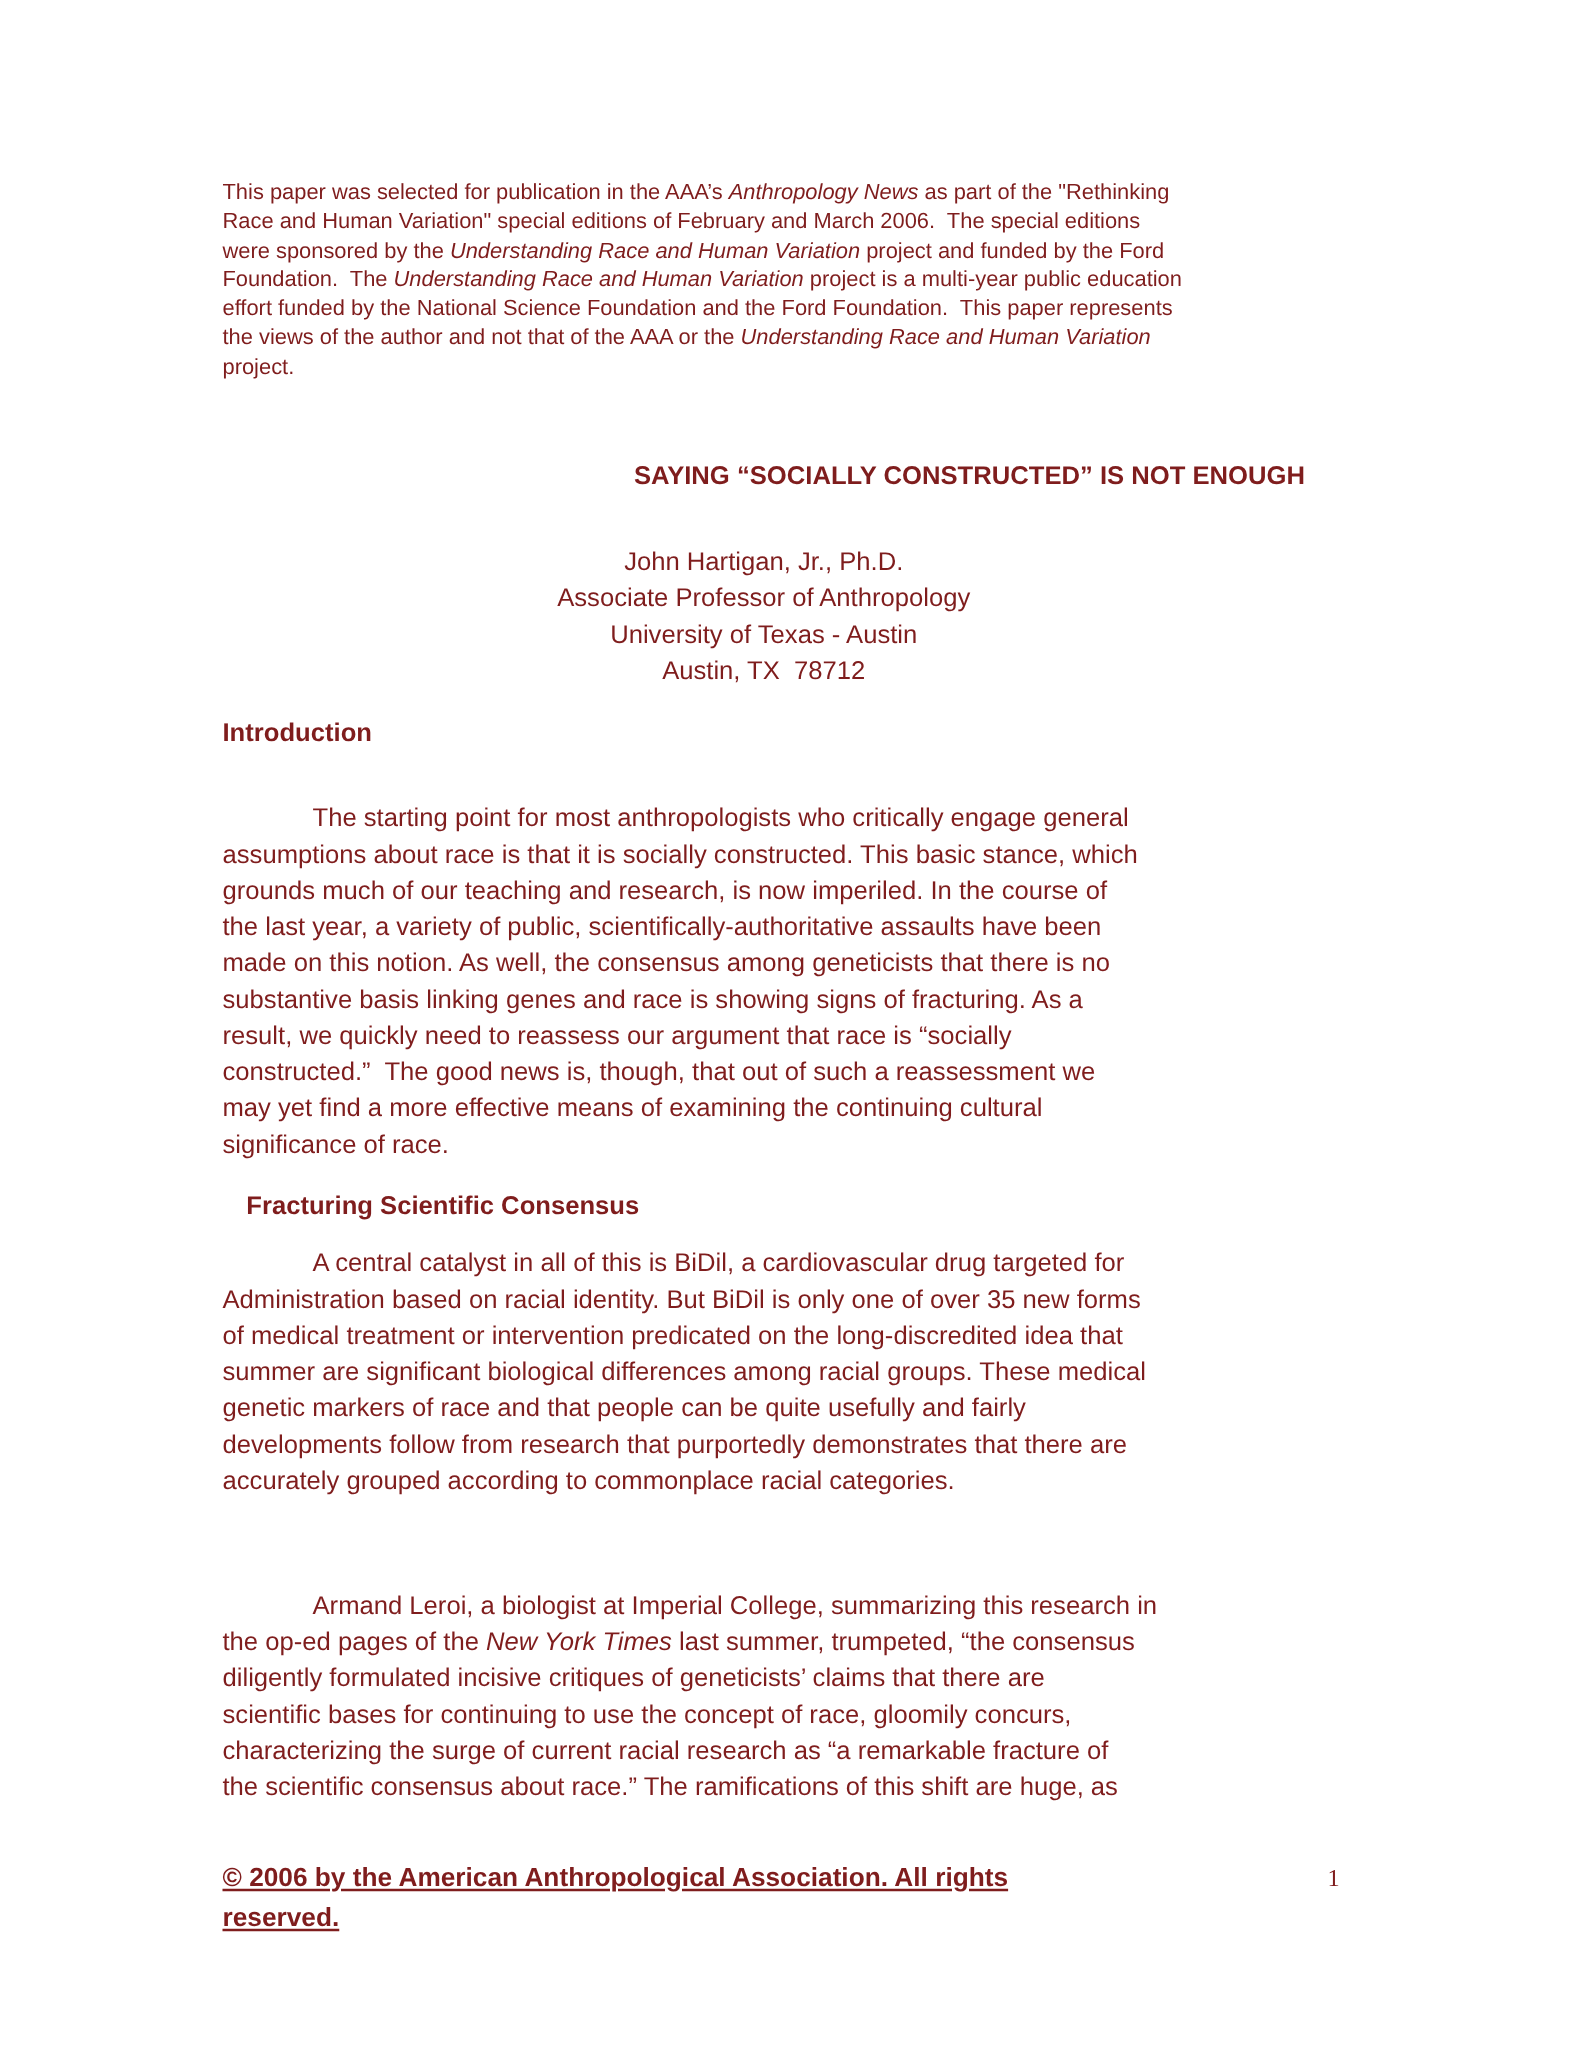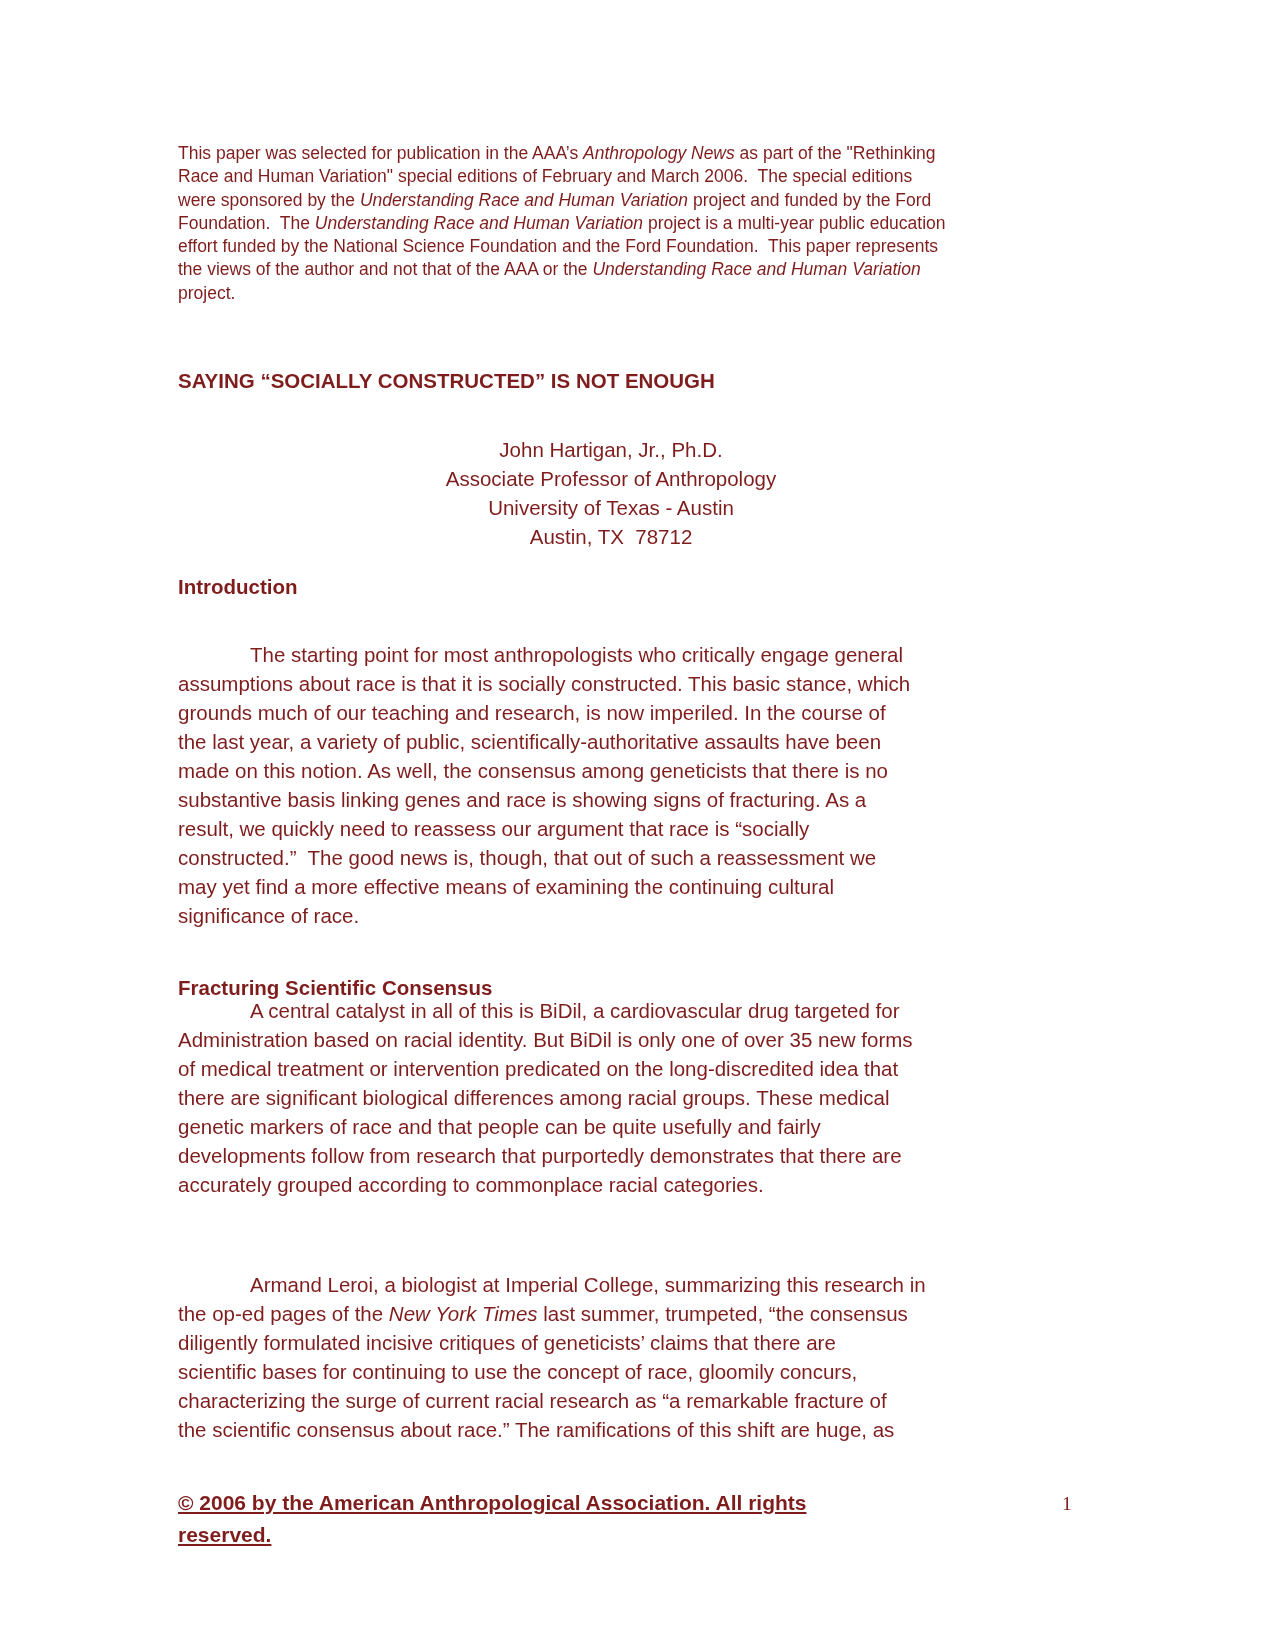--- a/index.html
+++ b/index.html
@@ -28,21 +28,21 @@
     font-style: italic;
   }
   .disclaimer {
     top: 142px;
     font-size: 17.5px;
     line-height: 23.3px;
   }
   .doc-title {
     top: 366px;
     width: 866px;
-    text-align: left;
+    text-align: right;
     font-weight: bold;
     font-size: 20.5px;
     line-height: 29px;
     white-space: pre;
   }
   .author-block {
     top: 435px;
     width: 866px;
     text-align: center;
     font-size: 20.5px;
@@ -53,21 +53,21 @@
     font-size: 20.5px;
     line-height: 29px;
     white-space: pre;
   }
   #heading-introduction { top: 572px; }
   .para {
     font-size: 20.5px;
     line-height: 29px;
   }
   #para-intro { top: 640px; }
-  #heading-fracturing { top: 973px; }
+  #heading-fracturing { top: 950px; margin-left: 19px; }
   #para-bidil { top: 996px; }
   #para-leroi { top: 1270px; }
   .indent-first .line:first-child {
     text-indent: 72px;
   }
   .footer-text {
     top: 1487px;
     width: 790px;
     font-weight: bold;
     font-size: 21px;
@@ -122,21 +122,21 @@
       <div class="line"><span>may yet find a more effective means of examining the continuing cultural</span></div>
       <div class="line"><span>significance of race.</span></div>
     </div>
 
   <div class="block section-heading" id="heading-fracturing">Fracturing Scientific Consensus</div>
 
   <div class="block para indent-first" id="para-bidil">
       <div class="line"><span>A central catalyst in all of this is BiDil, a cardiovascular drug targeted for</span></div>
       <div class="line"><span>Administration based on racial identity. But BiDil is only one of over 35 new forms</span></div>
       <div class="line"><span>of medical treatment or intervention predicated on the long-discredited idea that</span></div>
-      <div class="line"><span>there are significant biological differences among racial groups. These medical</span></div>
+      <div class="line"><span>summer are significant biological differences among racial groups. These medical</span></div>
       <div class="line"><span>genetic markers of race and that people can be quite usefully and fairly</span></div>
       <div class="line"><span>developments follow from research that purportedly demonstrates that there are</span></div>
       <div class="line"><span>accurately grouped according to commonplace racial categories.</span></div>
     </div>
 
   <div class="block para indent-first" id="para-leroi">
       <div class="line"><span>Armand Leroi, a biologist at Imperial College, summarizing this research in</span></div>
       <div class="line"><span>the op-ed pages of the </span><span class="italic">New York Times</span><span> last summer, trumpeted, “the consensus</span></div>
       <div class="line"><span>diligently formulated incisive critiques of geneticists’ claims that there are</span></div>
       <div class="line"><span>scientific bases for continuing to use the concept of race, gloomily concurs,</span></div>

